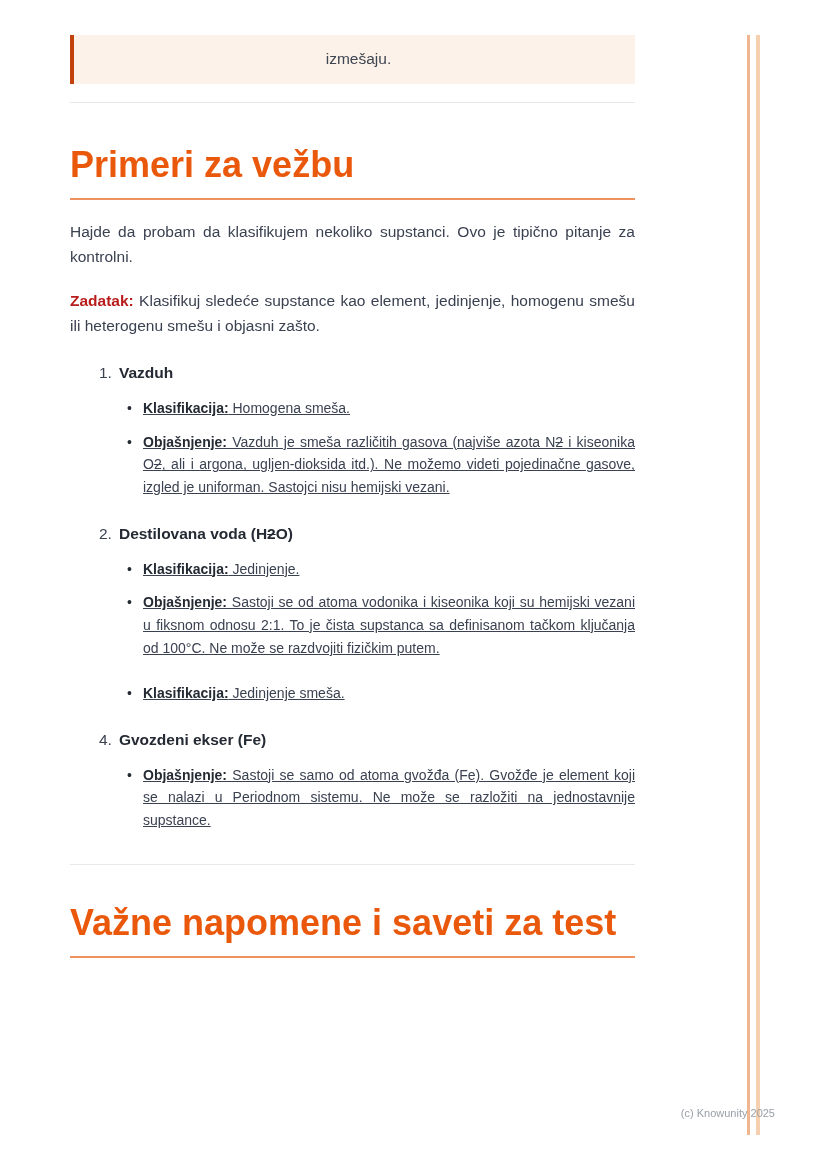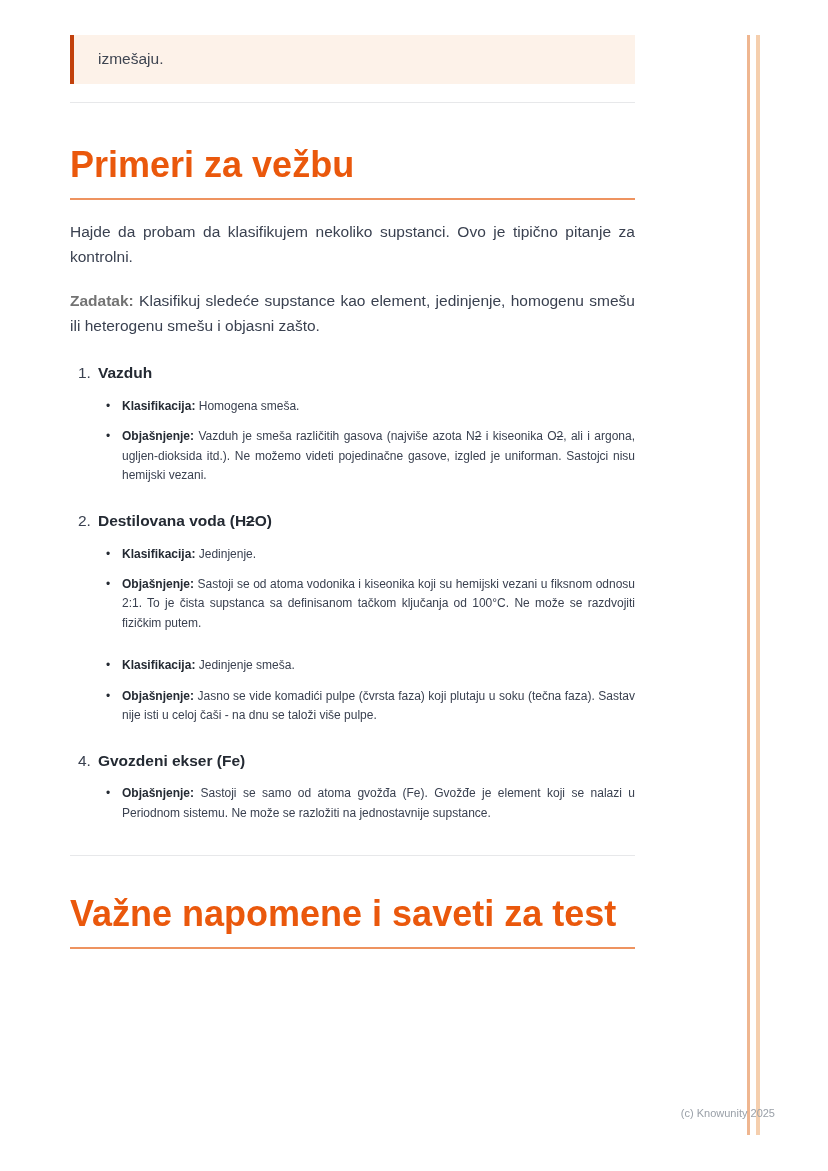--- a/index.html
+++ b/index.html
@@ -22,20 +22,21 @@
   }
 
   
   .callout {
     background: #fdf2e9;
     border-left: 4px solid #c2410c;
     padding: 15px 16px 15px 24px;
     font-size: 15.5px;
     line-height: 1.2;
     color: #3f4551;
+    text-align: center;
   }
 
   .divider {
     border: none;
     border-top: 1px solid #e7e8ea;
     margin: 18px 0 0 0;
   }
 
   h1.section-title {
     margin: 40px 0 0 0;
@@ -52,23 +53,23 @@
     width: 100%;
   }
 
   .para {
     margin: 19px 0 0 0;
     font-size: 15.5px;
     line-height: 1.62;
     text-align: justify;
     color: #3a4150;
   }
-  .para strong { color: #737373; }
+  .para strong { color: #b91c1c; }
 
-  .list-wrap { margin-top: 14px; }
+  .list-wrap { margin-top: 14px; margin-left: 21px; }
 
   .list-item { margin-top: 23px; }
 
   .item-head {
     padding-left: 8px;
     font-size: 15.5px;
     line-height: 1.6;
     color: #242a33;
   }
   .item-head .num {
@@ -79,24 +80,25 @@
   .item-head strong { font-weight: 700; }
 
   ul.bullets {
     list-style: none;
     margin: 10px 0 0 0;
     padding: 0 0 0 52px;
   }
   ul.bullets li {
     position: relative;
     margin-top: 11px;
-    font-size: 12px;
+    font-size: 14px;
     line-height: 1.62;
     text-align: justify;
     color: #3a4150;
+    text-decoration: underline;
   }
   ul.bullets li::before {
     content: "\2022";
     position: absolute;
     left: -16px;
     top: 0;
     color: #242a33;
   }
   ul.bullets li strong { color: #242a33; }
 
@@ -153,21 +155,20 @@
         <div class="item-head"><span class="num">2.</span><strong><span>Destilovana voda (H</span><s>2</s><span>O)</span></strong></div>
         <ul class="bullets">
           <li><strong>Klasifikacija:</strong><span> Jedinjenje.</span></li>
           <li><strong>Objašnjenje:</strong><span> Sastoji se od atoma vodonika i kiseonika koji su hemijski vezani u fiksnom odnosu 2:1. To je čista supstanca sa definisanom tačkom ključanja od 100°C. Ne može se razdvojiti fizičkim putem.</span></li>
         </ul>
       </section>
 
       <section class="list-item">
         <ul class="bullets">
           <li><strong>Klasifikacija:</strong><span> Jedinjenje smeša.</span></li>
-          <li><strong>Objašnjenje:</strong><span> Jasno se vide komadići pulpe (čvrsta faza) koji plutaju u soku (tečna faza). Sastav nije isti u celoj čaši - na dnu se taloži više pulpe.</span></li>
         </ul>
       </section>
 
       <section class="list-item">
         <div class="item-head"><span class="num">4.</span><strong>Gvozdeni ekser (Fe)</strong></div>
         <ul class="bullets">
           <li><strong>Objašnjenje:</strong><span> Sastoji se samo od atoma gvožđa (Fe). Gvožđe je element koji se nalazi u Periodnom sistemu. Ne može se razložiti na jednostavnije supstance.</span></li>
         </ul>
       </section>
 

